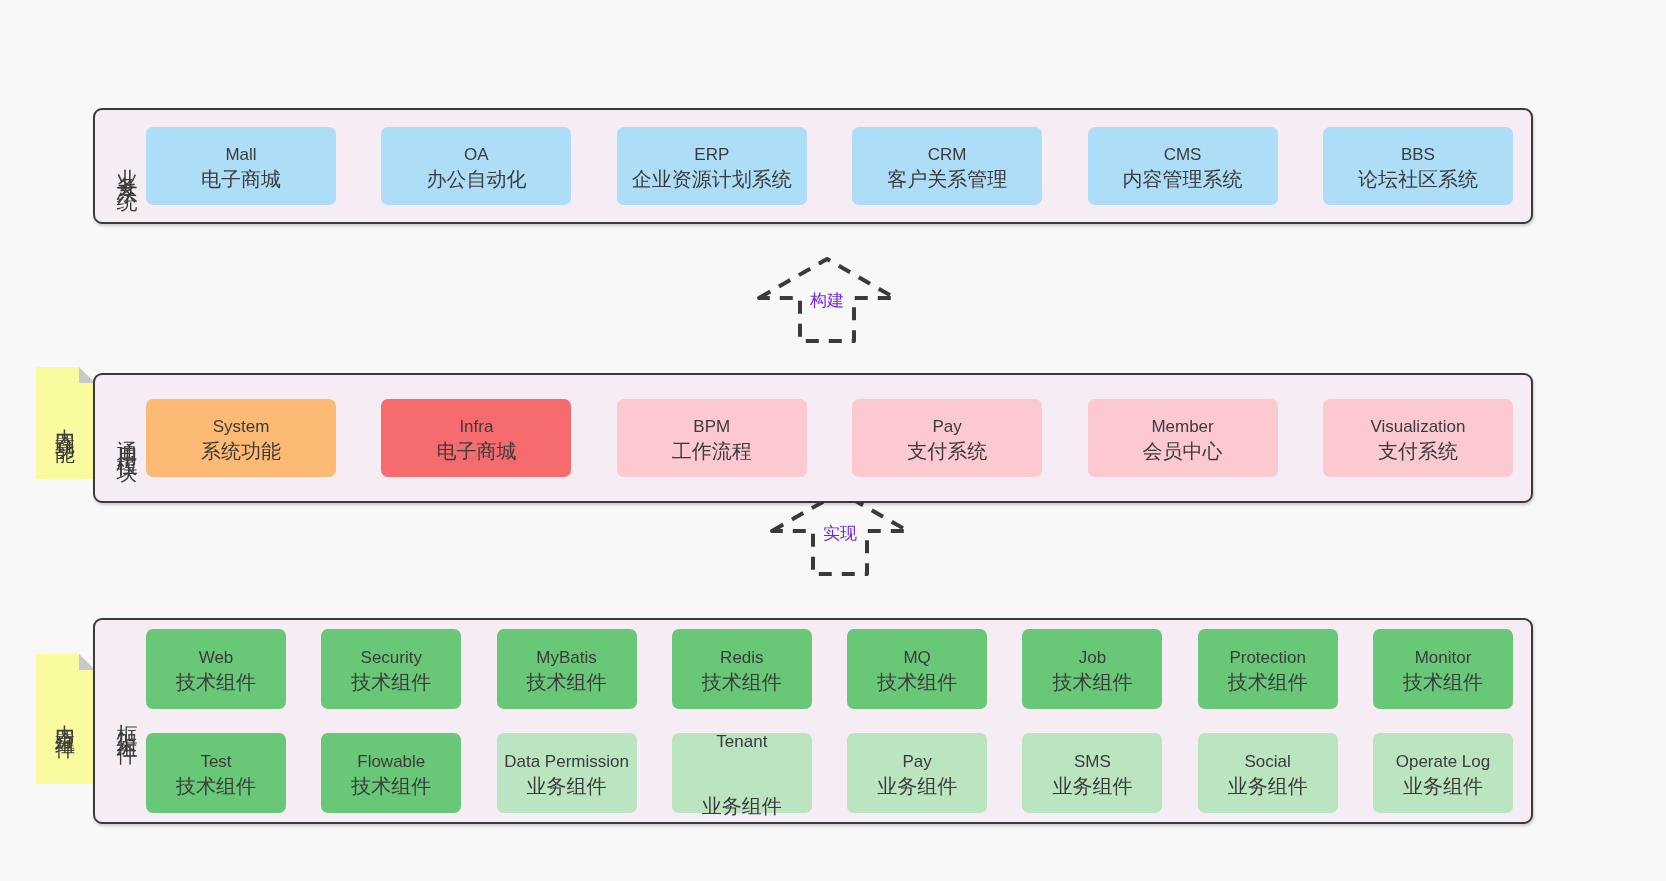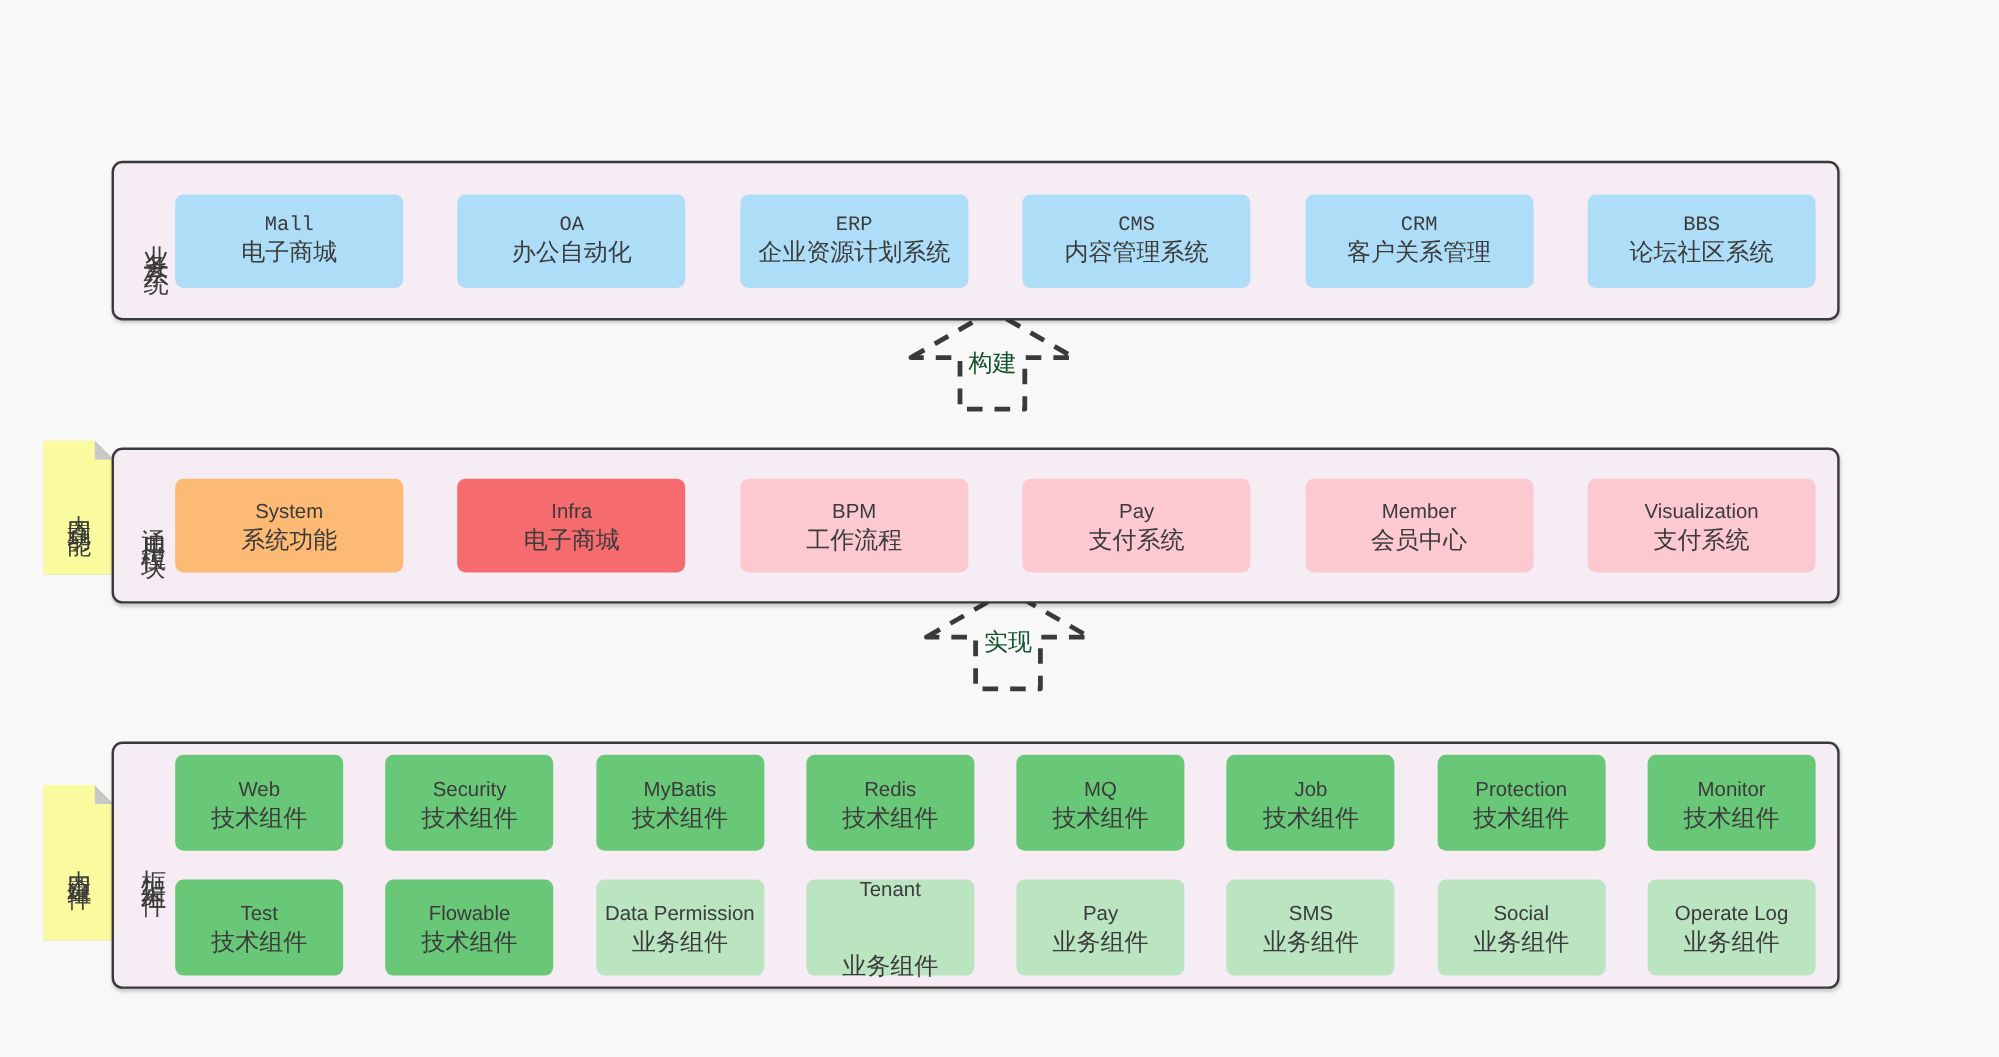--- a/index.html
+++ b/index.html
@@ -20,21 +20,21 @@
     position: absolute;
     left: 93px;
     width: 1440px;
     border: 2px solid #3a3a3a;
     border-radius: 9px;
     box-shadow: 1px 2px 3px rgba(0,0,0,0.18);
     display: flex;
     box-sizing: border-box;
     z-index: 1;
   }
-  .layer-1 { top: 134px; height: 133px; font-family: Liberation Mono, monospace; }
+  .layer-1 { top: 108px; height: 116px; }
   .layer-2 { top: 373px; height: 130px; }
   .layer-3 { top: 618px; height: 206px; }
 
   .layer-label {
     writing-mode: vertical-rl;
     text-orientation: upright;
     font-size: 21px;
     letter-spacing: 7px;
     color: #3b3b3b;
     margin: auto 0;
@@ -109,22 +109,22 @@
   .arrow-1 { left: 757px; top: 256px; }
   .arrow-2 { left: 770px; top: 489px; }
   .arrow svg { display: block; }
   .arrow-label {
     position: absolute;
     top: 32px; left: 0; right: 0;
     margin: 0 auto;
     width: max-content;
     background: #f8f8f8;
     padding: 1px 4px;
-    font-size: 20px;
-    color: #14532d;
+    font-size: 17px;
+    color: #6d28d9;
     text-align: right;
   }
 </style>
 </head>
 <body>
 
 <div class="canvas" style="background-color: rgb(248, 248, 248);">
 
   <div class="sticky sticky-1" style="background-color: rgb(250, 251, 158);">
     <span class="sticky-fold"></span>
@@ -146,26 +146,26 @@
         </div>
         <div class="box box-w" style="background-color: rgb(174, 221, 248);">
           <div class="box-title">OA</div>
           <div class="box-sub">办公自动化</div>
         </div>
         <div class="box box-w" style="background-color: rgb(174, 221, 248);">
           <div class="box-title">ERP</div>
           <div class="box-sub">企业资源计划系统</div>
         </div>
         <div class="box box-w" style="background-color: rgb(174, 221, 248);">
+          <div class="box-title">CRM</div>
+          <div class="box-sub">客户关系管理</div>
+        </div>
+        <div class="box box-w" style="background-color: rgb(174, 221, 248);">
           <div class="box-title">CMS</div>
           <div class="box-sub">内容管理系统</div>
-        </div>
-        <div class="box box-w" style="background-color: rgb(174, 221, 248);">
-          <div class="box-title">CRM</div>
-          <div class="box-sub">客户关系管理</div>
         </div>
         <div class="box box-w" style="background-color: rgb(174, 221, 248);">
           <div class="box-title">BBS</div>
           <div class="box-sub">论坛社区系统</div>
         </div>
       </div>
     </div>
   </section>
 
   <div class="arrow arrow-1">

